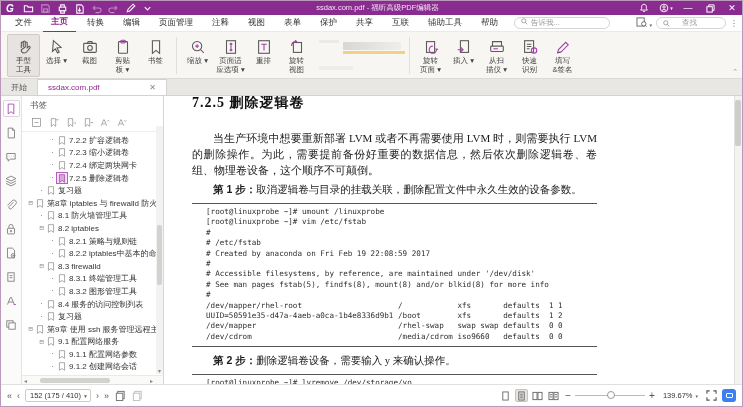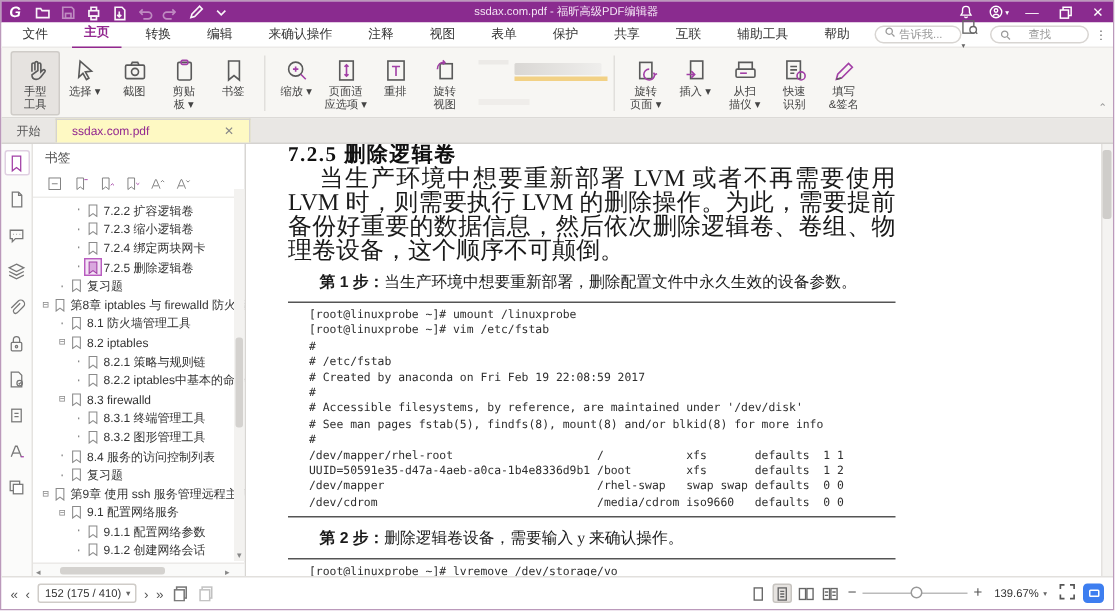--- a/index.html
+++ b/index.html
@@ -13,21 +13,21 @@
   .tb-qat .qi { width:11px; height:11px; display:flex; align-items:center; justify-content:center; opacity:.95; }
   .tb-qat .qi.dim { opacity:.45; }
   .tb-qat svg { stroke:#fff; fill:none; stroke-width:1.2; }
   .tb-title { position:absolute; left:12px; right:0; text-align:center; font-size:7.5px; color:#f3e4f4; pointer-events:none; }
   .tb-right { margin-left:auto; display:flex; align-items:center; gap:2px; height:100%; }
   .tb-right .wbtn { width:20px; height:14px; display:flex; align-items:center; justify-content:center; font-size:9px; color:#fff; }
   .tb-right svg { stroke:#fff; fill:none; stroke-width:1.1; }
 
   
   .menurow { position:absolute; top:14px; left:0; right:0; height:17px; background:#fff; display:flex; align-items:center; border-bottom:1px solid #eceae8; }
-  .menu-tabs { display:flex; align-items:center; gap:8px; margin-left:6px; }
+  .menu-tabs { display:flex; align-items:center; gap:3px; margin-left:6px; }
   .menu-tab { font-size:8.5px; color:#333; padding:2px 8px 3px; cursor:default; white-space:nowrap; }
   .menu-tab.active { color:#92278f; font-weight:bold; border-bottom:2px solid #92278f; }
   .tellme { display:flex; align-items:flex-start; gap:3px; border:1px solid #d8d5d2; border-radius:8px; height:12px; padding:0 6px; margin-left:8px; width:96px; color:#999; font-size:7.5px; }
   .menurow-right { margin-left:auto; display:flex; align-items:center; gap:4px; margin-right:4px; }
   .findbox { display:flex; align-items:center; gap:12px; border:1px solid #d8d5d2; border-radius:8px; height:12px; padding:0 6px; width:70px; color:#999; font-size:7.5px; }
   .mini-ic { font-size:8px; color:#666; }
 
   
   .ribbon { position:absolute; top:31px; left:0; right:0; height:47px; background:#f7f6f3; border-bottom:1px solid #dcdad7; display:flex; align-items:stretch; padding:2px 2px 1px 4px; }
   .rgroup { display:flex; align-items:stretch; padding:0 2px; }
@@ -40,21 +40,21 @@
   .blur-region { width:88px; position:relative; margin:2px 2px 0 2px; }
   .blur-bar1 { position:absolute; top:6px; left:26px; width:58px; height:8px; background:linear-gradient(90deg,#d9d7d4,#efeeec); border-radius:1px; }
   .blur-bar2 { position:absolute; top:15px; left:26px; width:62px; height:3px; background:#f0c869; opacity:.8; }
   .blur-dots { position:absolute; top:4px; left:2px; width:20px; height:3px; background:#eceae7; }
   .blur-bar3 { position:absolute; top:30px; left:2px; width:34px; height:4px; background:#efedea; }
   .ribbon-collapse { position:absolute; right:4px; bottom:2px; font-size:7px; color:#999; }
 
   
   .doctabs { position:absolute; top:78px; left:0; right:0; height:17px; background:#e9e7e4; display:flex; align-items:flex-end; border-bottom:1px solid #d5d3d0; }
   .dtab { height:16px; display:flex; align-items:center; gap:8px; padding:0 10px; font-size:8px; color:#555; background:transparent; }
-  .dtab.active { background:#fef9c3; color:#92278f; border:1px solid #d5d3d0; border-bottom:none; width:130px; justify-content:space-between; }
+  .dtab.active { background:#ffffff; color:#92278f; border:1px solid #d5d3d0; border-bottom:none; width:130px; justify-content:space-between; }
   .dtab .x { color:#888; font-size:8px; }
 
   
   .main { position:absolute; top:95px; left:0; right:0; bottom:22px; display:flex; }
 
   .navstrip { width:21px; background:#fbfbfa; border-right:1px solid #e5e3e0; display:flex; flex-direction:column; align-items:center; padding-top:4px; gap:7px; }
   .navstrip .ni { width:17px; height:17px; display:flex; align-items:center; justify-content:center; border-radius:2px; }
   .navstrip .ni svg { stroke:#777; fill:none; stroke-width:1.2; }
   .navstrip .ni.active { background:#fff; border:1px solid #e0d0e2; }
   .navstrip .ni.active svg { stroke:#a23fa6; }
@@ -75,21 +75,21 @@
   .bm-vscroll { position:absolute; right:0; top:30px; bottom:10px; width:7px; background:#f3f2f0; }
   .bm-vthumb { position:absolute; right:1px; top:40%; width:5px; height:60px; background:#d4d2cf; border-radius:2px; }
   .bm-varrow { position:absolute; right:0; bottom:0; width:7px; font-size:6px; color:#888; text-align:center; }
   .bm-hscroll { height:9px; border-top:1px solid #eceae8; position:relative; background:#fafaf9; }
   .bm-hthumb { position:absolute; left:18px; top:2px; width:70px; height:5px; background:#d4d2cf; border-radius:2px; }
   .bm-harrow { position:absolute; top:1px; font-size:6px; color:#888; }
 
   .docarea { flex:1; background:#fff; position:relative; overflow:hidden; }
   .page { position:absolute; left:0; top:-4px; right:8px; padding:0 0 0 28px; }
   .p-head { font-family:"Liberation Serif",serif; font-weight:bold; font-size:14px; color:#111; letter-spacing:1px; margin-top:2px; }
-  .p-body { font-family:"Liberation Serif",serif; font-size:16px; color:#1a1a1a; line-height:16px; margin-top:0; width:405px; text-align:justify; }
+  .p-body { font-family:"Liberation Serif",serif; font-size:11px; color:#1a1a1a; line-height:16px; margin-top:18px; width:405px; text-align:justify; }
   .p-step { font-family:"Liberation Serif",serif; font-size:10.5px; color:#1a1a1a; margin-top:5px; text-indent:21px; width:405px; }
   .p-step b { font-family:"Liberation Sans",sans-serif; font-weight:bold; }
   .codeblock { border-top:1px solid #555; border-bottom:1px solid #555; margin-top:6px; padding:3px 0 4px 14px; width:405px; }
   .codeblock .cl { font-family:"DejaVu Sans Mono",monospace; font-size:7.6px; line-height:10.4px; color:#2e2e2e; white-space:pre; }
   .doc-vscroll { position:absolute; right:0; top:0; bottom:0; width:8px; background:#f4f3f1; border-left:1px solid #e4e2df; }
   .doc-vthumb { position:absolute; right:1px; top:4px; width:6px; height:46px; background:#cfcdca; border-radius:2px; }
 
   
   .statusbar { position:absolute; left:0; right:0; bottom:0; height:22px; background:#fff; border-top:1px solid #e2e0dd; display:flex; align-items:center; padding:0 6px; }
   .sb-left { display:flex; align-items:center; gap:5px; }
@@ -191,21 +191,21 @@
       <div class="wbtn">✕</div>
     </div>
   </div>
 
   <div class="menurow">
     <div class="menu-tabs" id="menuTabs">
         <div class="menu-tab">文件</div>
         <div class="menu-tab active">主页</div>
         <div class="menu-tab">转换</div>
         <div class="menu-tab">编辑</div>
-        <div class="menu-tab">来确认操作</div>
+        <div class="menu-tab">页面管理</div>
         <div class="menu-tab">注释</div>
         <div class="menu-tab">视图</div>
         <div class="menu-tab">表单</div>
         <div class="menu-tab">保护</div>
         <div class="menu-tab">共享</div>
         <div class="menu-tab">互联</div>
         <div class="menu-tab">辅助工具</div>
         <div class="menu-tab">帮助</div>
       </div>
     <div class="tellme">
@@ -692,21 +692,21 @@
         <div class="bm-harrow" style="left:2px">◂</div>
         <div class="bm-hthumb"></div>
         <div class="bm-harrow" style="right:10px">▸</div>
       </div>
     </div>
 
     <div class="docarea">
       <div class="page">
         <div class="p-head">7.2.5   删除逻辑卷</div>
         <div class="p-body" style="text-indent:21px">当生产环境中想要重新部署 LVM 或者不再需要使用 LVM 时，则需要执行 LVM 的删除操作。为此，需要提前备份好重要的数据信息，然后依次删除逻辑卷、卷组、物理卷设备，这个顺序不可颠倒。</div>
-        <div class="p-step"><b>第 1 步：</b><span>当生产环境中想要重新部署，删除配置文件中永久生效的设备参数。</span></div>
+        <div class="p-step"><b>第 1 步：</b><span>取消逻辑卷与目录的挂载关联，删除配置文件中永久生效的设备参数。</span></div>
         <div class="codeblock" id="code1">
             <div class="cl">[root@linuxprobe ~]# umount /linuxprobe</div>
             <div class="cl">[root@linuxprobe ~]# vim /etc/fstab</div>
             <div class="cl">#</div>
             <div class="cl"># /etc/fstab</div>
             <div class="cl"># Created by anaconda on Fri Feb 19 22:08:59 2017</div>
             <div class="cl">#</div>
             <div class="cl"># Accessible filesystems, by reference, are maintained under '/dev/disk'</div>
             <div class="cl"># See man pages fstab(5), findfs(8), mount(8) and/or blkid(8) for more info</div>
             <div class="cl">#</div>

